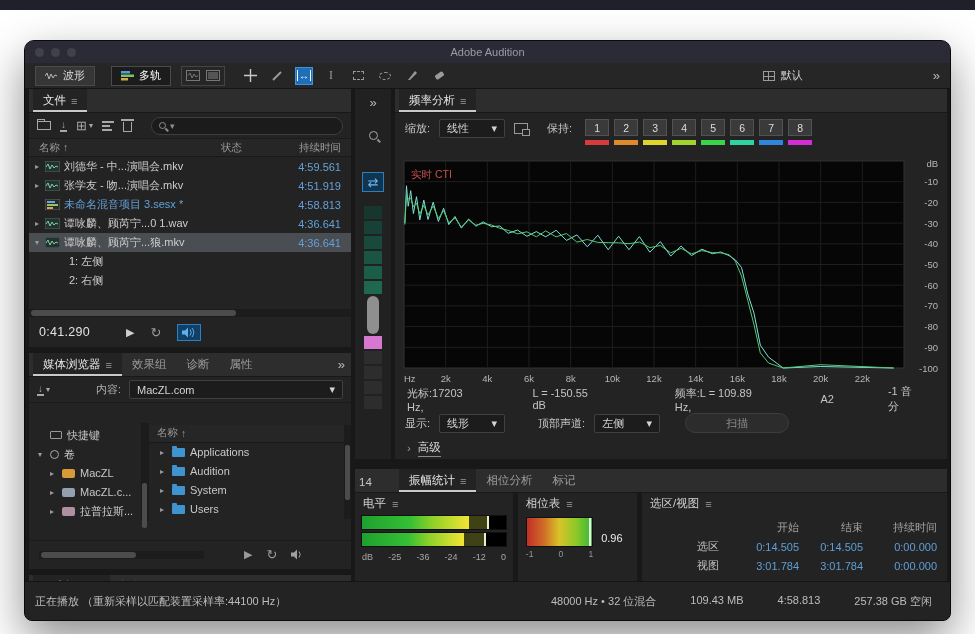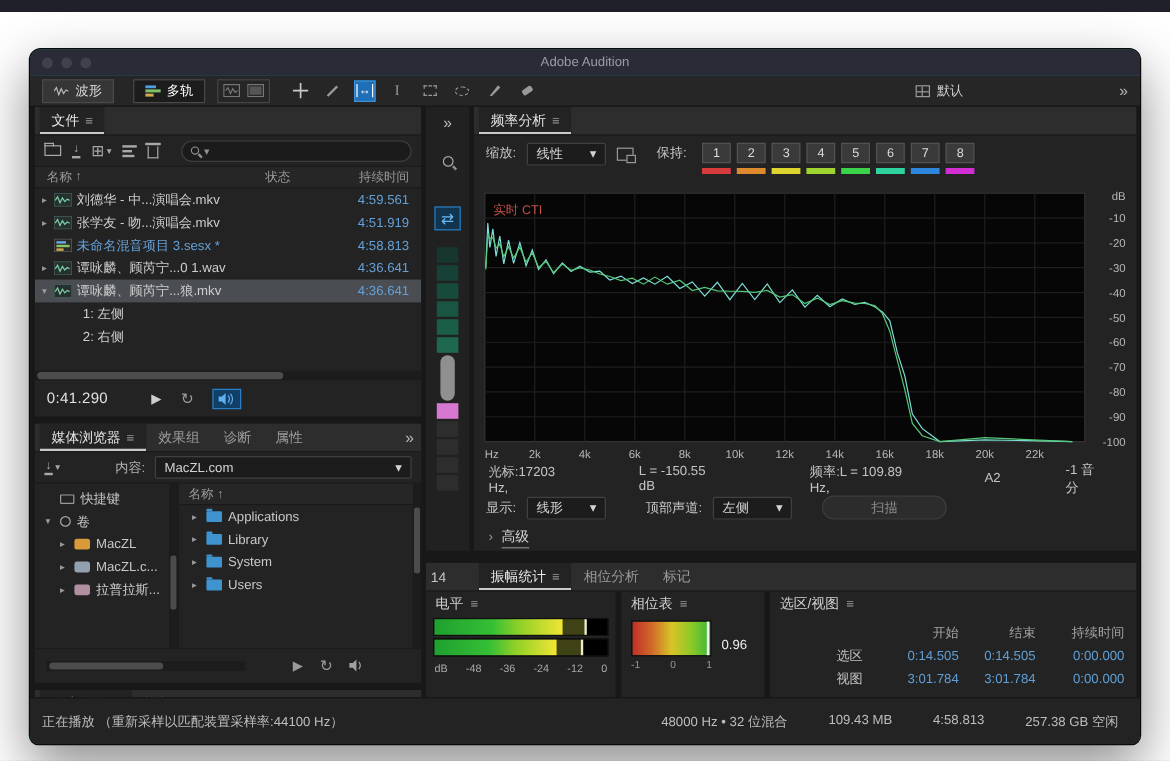--- a/index.html
+++ b/index.html
@@ -1,18 +1,18 @@
 <!DOCTYPE html>
 <html><head>
 <meta charset="utf-8">
 <style>
   * { margin:0; padding:0; box-sizing:border-box; }
   html,body { width:975px; height:634px; background:#ffffff; font-family:"Liberation Sans", sans-serif; overflow:hidden; }
   .top-strip { position:absolute; left:0; top:0; width:975px; height:10px; background:#20202b; }
-  .window { position:absolute; left:24px; top:40px; width:927px; height:581px; background:#0f766e;
+  .window { position:absolute; left:24px; top:40px; width:927px; height:581px; background:#4c1d95;
             border-radius:10px 10px 8px 8px; border:1px solid #0a0a0a; box-shadow:0 18px 45px rgba(0,0,0,.45); overflow:hidden; }
   
   .titlebar { height:22px; background:#2b2b38; display:flex; align-items:center; justify-content:center; position:relative; }
   .lights { position:absolute; left:10px; top:7px; display:flex; gap:7px; }
   .light { width:9px; height:9px; border-radius:50%; background:#41414c; }
   .win-title { font-size:11px; color:#9b9ba6; }
   
   .toolbar { height:26px; background:#262626; border-bottom:1px solid #141414; display:flex; align-items:center; padding:0 10px; gap:10px; }
   .mode-group { display:flex;gap:16px; }
   .mode-btn { display:flex; align-items:center; gap:5px; height:20px; padding:0 9px; background:#363636; border:1px solid #4a4a4a; color:#ddd; font-size:11px; font-family:inherit; cursor:default; }
@@ -74,21 +74,21 @@
   .hscroll { height:8px; background:#1c1c1c; position:relative; }
   .hthumb { position:absolute; left:2px; top:1px; height:6px; background:#4c4c4c; border-radius:3px; }
   .ftrans { height:30px; display:flex; align-items:center; gap:16px; padding:0 10px; }
   .time { font-size:12.5px; color:#e2e2e2; letter-spacing:.3px; margin-right:20px; }
   .tbtn { color:#cfcfcf; font-size:11px; display:flex; align-items:center; }
   .tbtn.dim { color:#9a9a9a; }
   .spkbox { background:#123f66; border:1px solid #2b7fc4; padding:2px 4px; display:flex; align-items:center; }
   
   .mrow-content { height:26px; display:flex; align-items:center; gap:8px; padding:0 8px; border-bottom:1px solid #1b1b1b; font-size:11px; color:#b0b0b0; }
   .dd { display:flex; align-items:center; justify-content:space-between; gap:8px; background:#1c1c1c; border:1px solid #404040; border-radius:2px; height:19px; padding:0 7px; font-size:11px; color:#d4d4d4; }
-  .mbody { display:flex; height:138px; border-bottom:1px solid #1b1b1b; }
+  .mbody { display:flex; height:138px; border-bottom:1px solid #1b1b1b;align-items:center; }
   .mtree { width:120px; padding-top:3px; border-right:1px solid #1b1b1b; position:relative; }
   .trow { height:19px; display:flex; align-items:center; gap:5px; padding-left:6px; font-size:11px; color:#c8c8c8; white-space:nowrap; overflow:hidden; }
   .trow .exp { width:10px; color:#9a9a9a; font-size:8px; text-align:center; }
   .trow.lvl1 { padding-left:18px; }
   .ic-kbd { width:12px; height:8px; border:1px solid #9a9a9a; border-radius:1px; }
   .ic-disc { width:9px; height:9px; border:1.5px solid #a8a8a8; border-radius:50%; }
   .ic-drive { width:13px; height:9px; border-radius:2px; }
   .ic-drive.d1 { background:#d99a3a; }
   .ic-drive.d2 { background:#93a0ad; }
   .ic-drive.d3 { background:#b08fa0; }
@@ -432,21 +432,21 @@
             <span>↑</span>
           </div>
           <div class="lrow">
             <span class="exp" style="width:10px;color:#9a9a9a;font-size:8px;text-align:center;">▸</span>
             <span class="ic-folder"></span>
             <span>Applications</span>
           </div>
           <div class="lrow">
             <span class="exp" style="width:10px;color:#9a9a9a;font-size:8px;text-align:center;">▸</span>
             <span class="ic-folder"></span>
-            <span>Library</span>
+            <span>Audition</span>
           </div>
           <div class="lrow">
             <span class="exp" style="width:10px;color:#9a9a9a;font-size:8px;text-align:center;">▸</span>
             <span class="ic-folder"></span>
             <span>System</span>
           </div>
           <div class="lrow">
             <span class="exp" style="width:10px;color:#9a9a9a;font-size:8px;text-align:center;">▸</span>
             <span class="ic-folder"></span>
             <span>Users</span>
@@ -653,21 +653,21 @@
                 <div class="lpeak" style="left:87%;"></div>
               </div>
             <div class="lbar">
                 <div class="lfill" style="width:71%;"></div>
                 <div class="ldim" style="left:71%;width:14%;"></div>
                 <div class="lpeak" style="left:85%;"></div>
               </div>
           </div>
           <div class="lscale">
             <span>dB</span>
-            <span>-48</span>
+            <span>-25</span>
             <span>-36</span>
             <span>-24</span>
             <span>-12</span>
             <span>0</span>
           </div>
         </div>
         <div class="sdiv"></div>
         <div class="scol col-phase">
           <div class="sec-head">
             <span>相位表</span>

